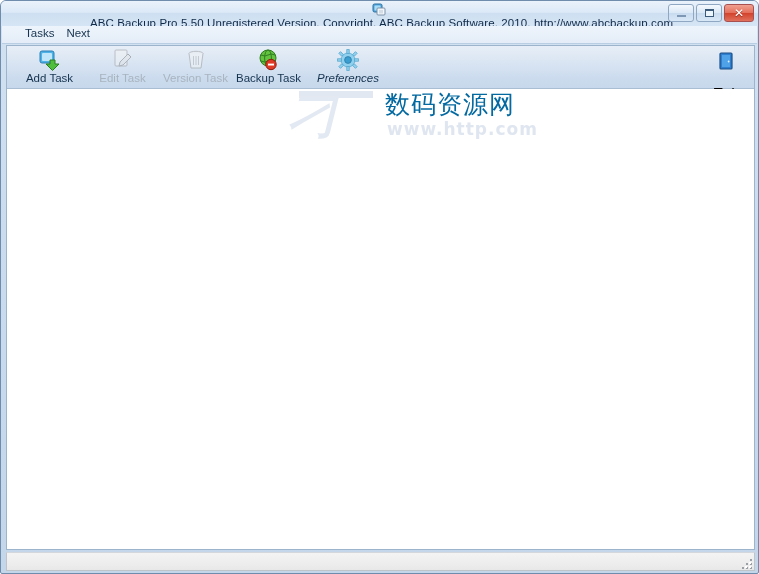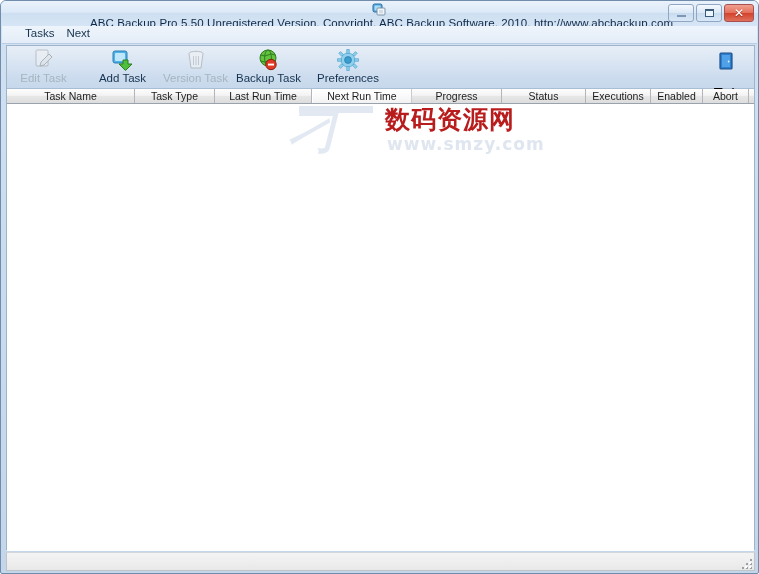--- a/index.html
+++ b/index.html
@@ -203,22 +203,22 @@
     font-weight: bold;
     font-style: italic;
     font-family: "DejaVu Sans", sans-serif;
     line-height: 50px;
     letter-spacing: -4px;
   }
   #wm-cn {
     position: absolute;
     left: 96px; top: 0px;
     font-size: 25px;
-    font-weight: bold;
-    color: #b91c1c;
+    font-weight: normal;
+    color: #0369a1;
     font-family: "DejaVu Sans", sans-serif;
     letter-spacing: 1px;
     line-height: 28px;
     white-space: nowrap;
   }
   #wm-url {
     position: absolute;
     left: 98px; top: 28px;
     font-size: 17px;
     font-weight: bold;
@@ -287,40 +287,40 @@
 
   <div id="menu-bar">
     <div class="menu-item">Tasks</div>
     <div class="menu-item">Next</div>
   </div>
 
   <div id="client">
 
     <div id="toolbar">
 
+      <div class="tool-btn" style="margin-left:6px;">
+        <div class="ico">
+          <svg width="24" height="24" viewBox="0 0 24 24">
+            <rect x="2" y="3" width="14" height="12" rx="2" fill="#4fb3e8" stroke="#2a7fb5" stroke-width="1"></rect>
+            <rect x="4" y="5" width="10" height="8" rx="1" fill="#bfe6fa"></rect>
+            <path d="M12 12 h5 v4 h4 l-6.5 6.5 L8 16 h4 z" fill="#4fbe3c" stroke="#2a7d1f" stroke-width="1" stroke-linejoin="round"></path>
+          </svg>
+        </div>
+        <div class="lbl">Add Task</div>
+      </div>
+
       <div class="tool-btn disabled">
         <div class="ico">
           <svg width="24" height="24" viewBox="0 0 24 24">
             <rect x="4" y="2" width="12" height="16" rx="1" fill="#f4f4f4" stroke="#8a8a8a" stroke-width="1"></rect>
             <path d="M9 14 l8-8 3 3 -8 8 -4 1 z" fill="#e4e4e4" stroke="#777" stroke-width="1" stroke-linejoin="round"></path>
             <path d="M17 6 l3 3" stroke="#666" stroke-width="1"></path>
           </svg>
         </div>
         <div class="lbl">Edit Task</div>
-      </div>
-
-      <div class="tool-btn" style="margin-left:6px;">
-        <div class="ico">
-          <svg width="24" height="24" viewBox="0 0 24 24">
-            <rect x="2" y="3" width="14" height="12" rx="2" fill="#4fb3e8" stroke="#2a7fb5" stroke-width="1"></rect>
-            <rect x="4" y="5" width="10" height="8" rx="1" fill="#bfe6fa"></rect>
-            <path d="M12 12 h5 v4 h4 l-6.5 6.5 L8 16 h4 z" fill="#4fbe3c" stroke="#2a7d1f" stroke-width="1" stroke-linejoin="round"></path>
-          </svg>
-        </div>
-        <div class="lbl">Add Task</div>
       </div>
 
       <div class="tool-btn disabled">
         <div class="ico">
           <svg width="24" height="24" viewBox="0 0 24 24">
             <ellipse cx="12" cy="5.5" rx="7" ry="2.2" fill="#f0f0f0" stroke="#8a8a8a" stroke-width="1"></ellipse>
             <path d="M5 5.5 L7 20 h10 l2 -14.5" fill="#f7f7f7" stroke="#8a8a8a" stroke-width="1"></path>
             <path d="M9.5 8 v9 M12 8 v9 M14.5 8 v9" stroke="#a8a8a8" stroke-width="1"></path>
           </svg>
         </div>
@@ -335,21 +335,21 @@
             <path d="M4 7 q4 2 7 0 q3 -2 7 0" stroke="#2f7f20" stroke-width="1" fill="none"></path>
             <path d="M4 13 q4 2 7 0 q3 -2 7 0" stroke="#2f7f20" stroke-width="1" fill="none"></path>
             <ellipse cx="11" cy="10" rx="3.4" ry="8" fill="none" stroke="#2f7f20" stroke-width="1"></ellipse>
             <circle cx="14" cy="16.5" r="5.2" fill="#e03a26" stroke="#8d1d0f" stroke-width="1"></circle>
             <rect x="11" y="15.6" width="6" height="1.9" fill="#ffffff"></rect>
           </svg>
         </div>
         <div class="lbl">Backup Task</div>
       </div>
 
-      <div class="tool-btn" style="width:86px;">
+      <div class="tool-btn" style="width:86px;font-style:italic;">
         <div class="ico">
           <svg width="24" height="24" viewBox="0 0 24 24">
             <g fill="#8fd0ee" stroke="#5aa9d0" stroke-width="0.8">
               <circle cx="12" cy="12" r="7"></circle>
               <rect x="10.8" y="1.6" width="2.4" height="4"></rect>
               <rect x="10.8" y="18.4" width="2.4" height="4"></rect>
               <rect x="1.6" y="10.8" width="4" height="2.4"></rect>
               <rect x="18.4" y="10.8" width="4" height="2.4"></rect>
               <rect x="3.9" y="3.9" width="2.4" height="4" transform="rotate(-45 5.1 5.9)"></rect>
               <rect x="17.7" y="16.1" width="2.4" height="4" transform="rotate(-45 18.9 18.1)"></rect>
@@ -367,39 +367,27 @@
           <svg width="24" height="24" viewBox="0 0 24 24">
             <rect x="6" y="3" width="12" height="16" rx="1" fill="#2f7fd0" stroke="#1c4f86" stroke-width="1.2"></rect>
             <rect x="8" y="5" width="8" height="12" fill="#4fa2e8"></rect>
             <circle cx="14.6" cy="11.5" r="0.9" fill="#e8f2fb"></circle>
           </svg>
         </div>
         <div class="lbl">Exit</div>
       </div>
     </div>
 
-    <div id="col-header">
-      <div class="col" style="width:128px;">Task Name</div>
-      <div class="col" style="width:80px;">Task Type</div>
-      <div class="col" style="width:97px;">Last Run Time</div>
-      <div class="col raised" style="width:100px;">Next Run Time</div>
-      <div class="col" style="width:90px;">Progress</div>
-      <div class="col" style="width:84px;">Status</div>
-      <div class="col" style="width:65px;">Executions</div>
-      <div class="col" style="width:52px;">Enabled</div>
-      <div class="col" style="width:46px;">Abort</div>
-      <div class="col" style="flex:1; border-right:none;"></div>
-    </div>
 
     <div id="list-body">
       <div id="watermark">
         <div id="wm-bar"></div>
         <div id="wm-logo">刁</div>
         <div id="wm-cn">数码资源网</div>
-        <div id="wm-url">www.smzy.com</div>
+        <div id="wm-url">www.http.com</div>
       </div>
     </div>
   </div>
 
   <div id="status-bar">
     <span></span>
     <div id="resize-grip">
       <div class="grip-dot" style="right:0px;  bottom:0px;"></div>
       <div class="grip-dot" style="right:4px;  bottom:0px;"></div>
       <div class="grip-dot" style="right:8px;  bottom:0px;"></div>

